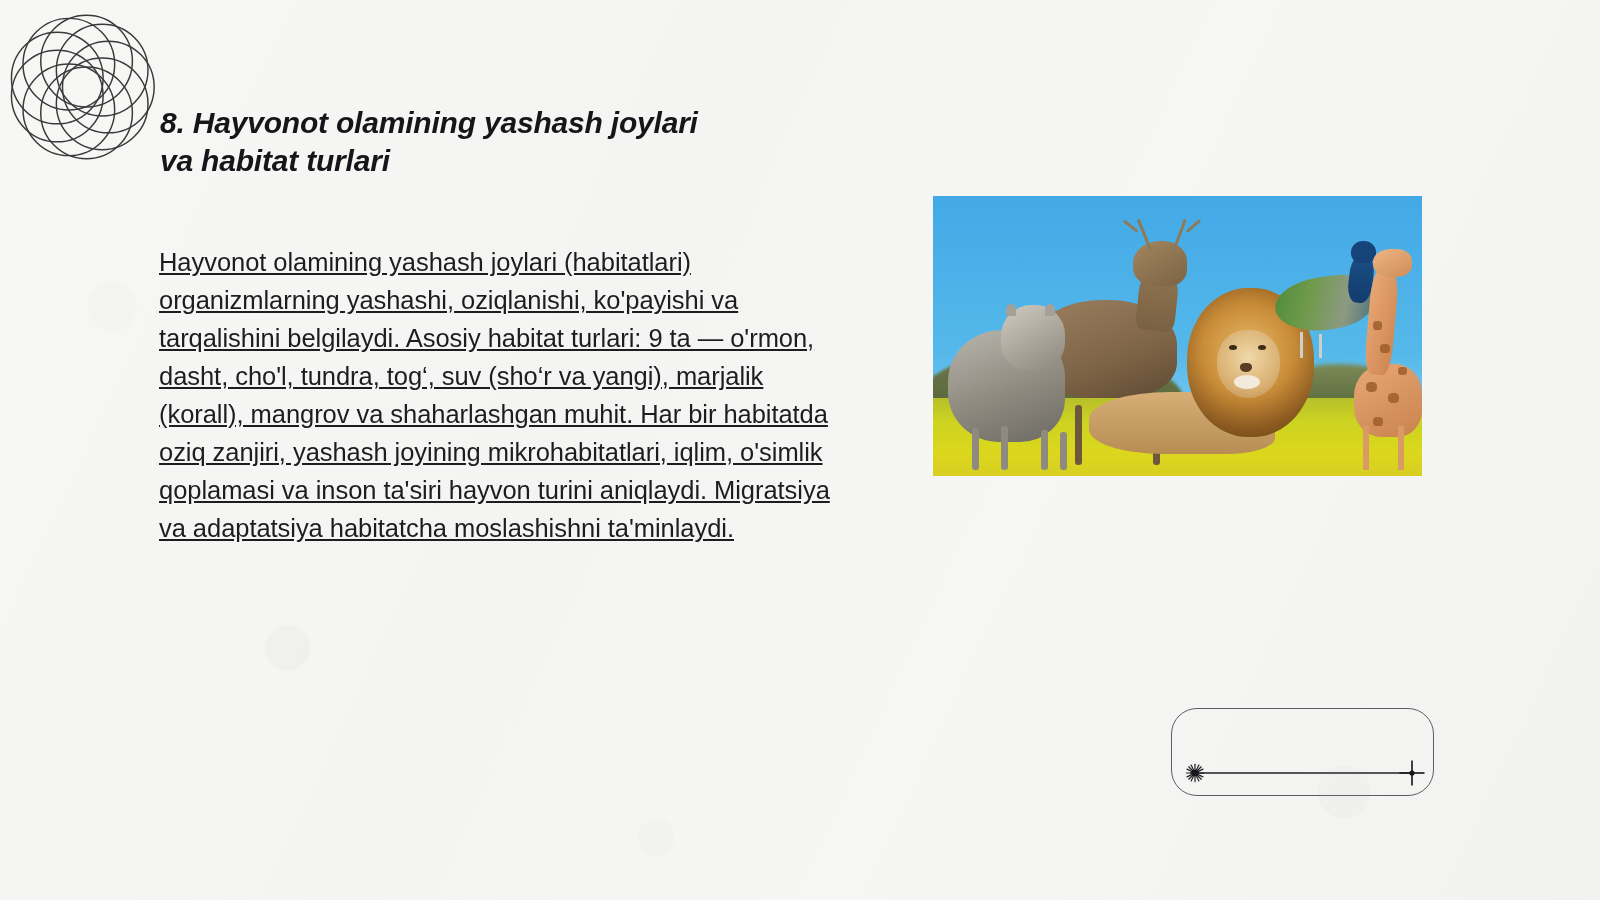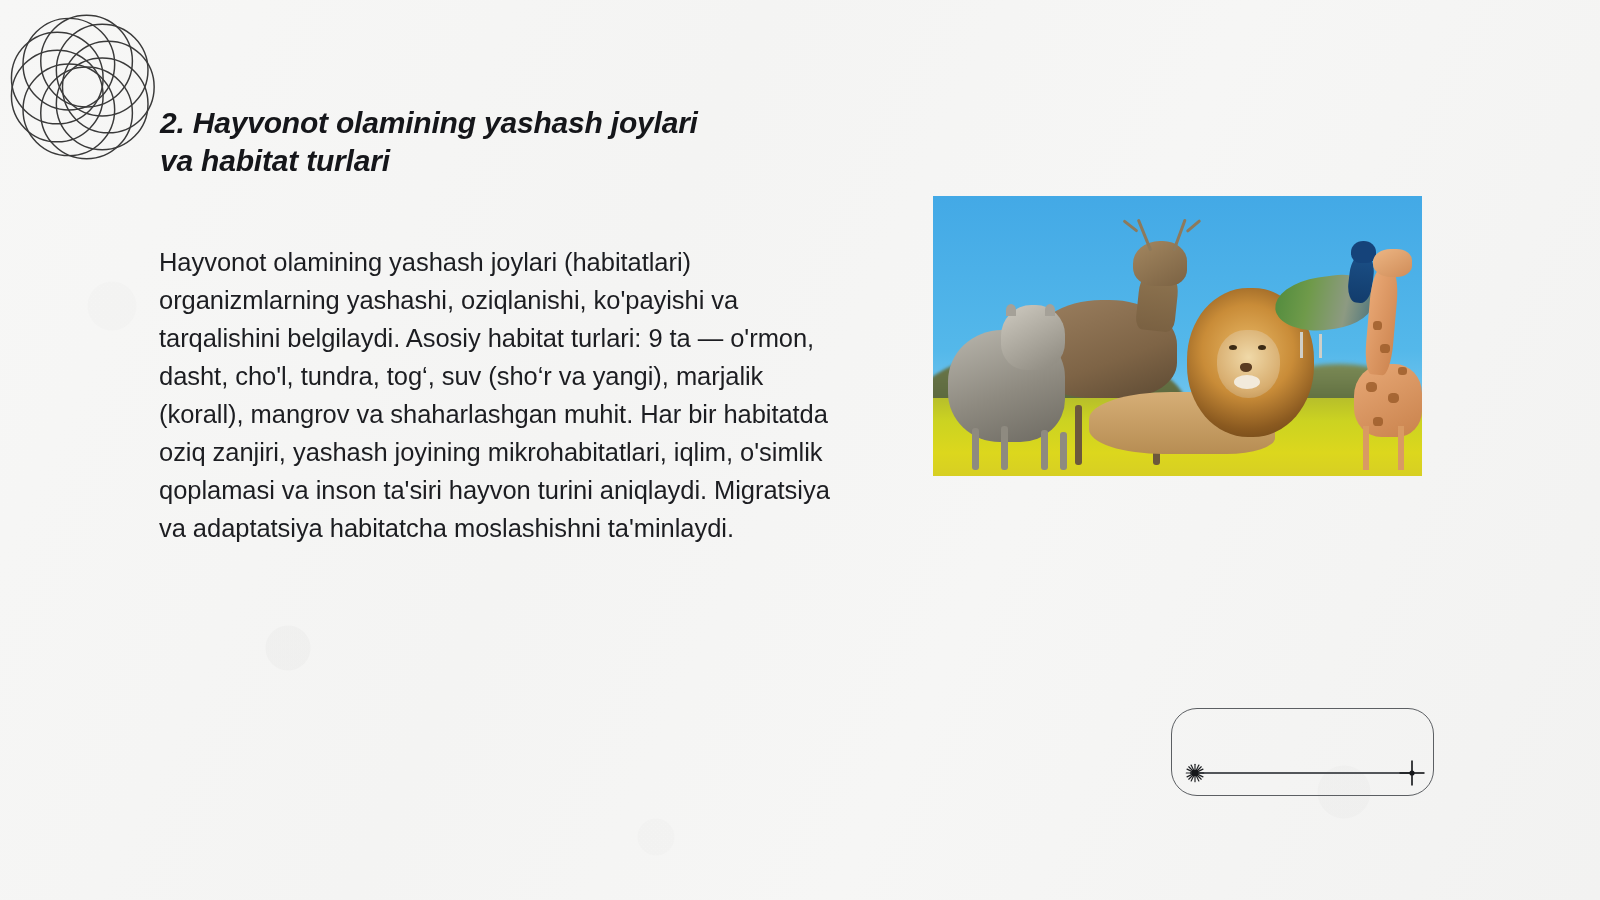--- a/index.html
+++ b/index.html
@@ -56,20 +56,21 @@
   #body-text {
     position: absolute;
     left: 159px;
     top: 243px;
     width: 672px;
     font-size: 25.5px;
     line-height: 38px;
     font-weight: 400;
     color: #1c1d21;
     letter-spacing: -0.05px;
+    text-decoration: underline;
   }
 
   
   #photo {
     position: absolute;
     left: 933px;
     top: 196px;
     width: 489px;
     height: 280px;
     overflow: hidden;
@@ -282,21 +283,21 @@
           <circle cx="66.50" cy="103.38" r="47"></circle>
           <circle cx="54.63" cy="89.23" r="47"></circle>
           <circle cx="54.63" cy="70.77" r="47"></circle>
           <circle cx="66.50" cy="56.62" r="47"></circle>
           <circle cx="84.69" cy="53.41" r="47"></circle>
           <circle cx="100.68" cy="62.64" r="47"></circle>
         </g>
     </svg>
   </div>
 
-  <div id="title">2. Hayvonot olamining yashash joylari
+  <div id="title">8. Hayvonot olamining yashash joylari
 va habitat turlari</div>
 
   <div id="body-text">Hayvonot olamining yashash joylari (habitatlari) organizmlarning yashashi, oziqlanishi, ko'payishi va tarqalishini belgilaydi. Asosiy habitat turlari: 9 ta — o'rmon, dasht, cho'l, tundra, tog‘, suv (sho‘r va yangi), marjalik (korall), mangrov va shaharlashgan muhit. Har bir habitatda oziq zanjiri, yashash joyining mikrohabitatlari, iqlim, o'simlik qoplamasi va inson ta'siri hayvon turini aniqlaydi. Migratsiya va adaptatsiya habitatcha moslashishni ta'minlaydi.</div>
 
   <div id="photo">
     <div class="sky"></div>
     <div class="hill"></div>
     <div class="hill2"></div>
     <div class="ground"></div>
 

